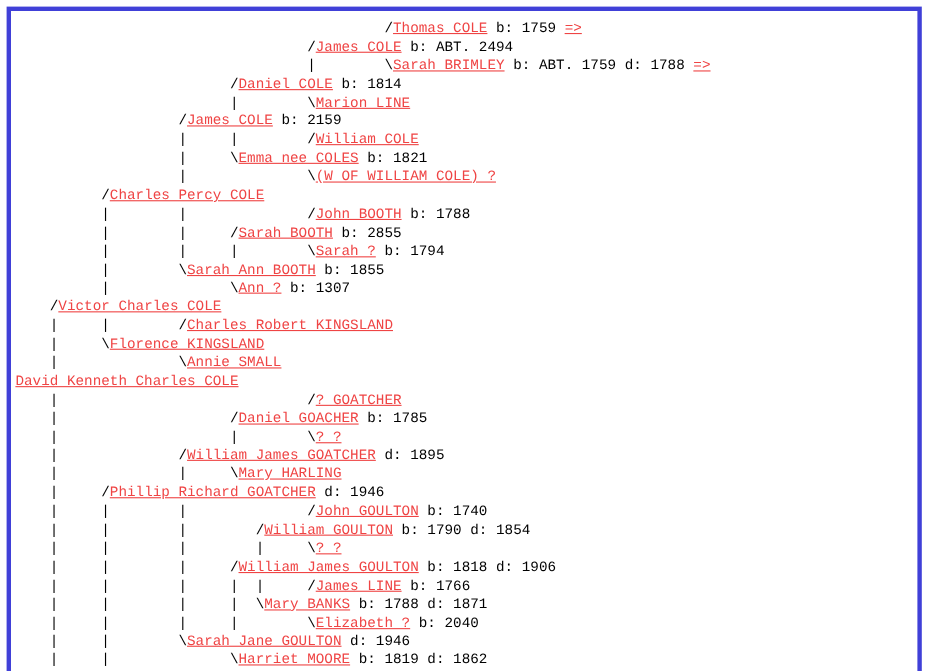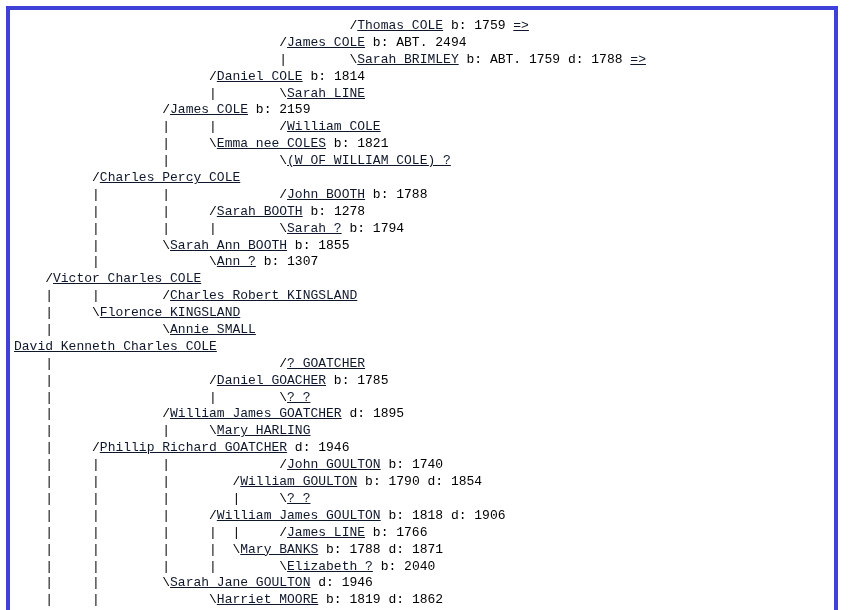--- a/index.html
+++ b/index.html
@@ -18,40 +18,40 @@
     width: 832px;
     box-sizing: border-box;
     overflow: hidden;
   }
   pre {
     margin: 0;
     font-family: inherit;
     white-space: pre;
   }
   a {
-    color: #0f172a;
+    color: #ef4444;
     text-decoration: underline;
   }
 </style>
 </head>
 <body>
 
 <div class="frame">
   <pre id="tree">                                           /<a href="#">Thomas COLE</a><span> b: 1759 </span><a href="#">=&gt;</a>
                                   /<a href="#">James COLE</a><span> b: ABT. 2494</span>
                                   |        \<a href="#">Sarah BRIMLEY</a><span> b: ABT. 1759 d: 1788 </span><a href="#">=&gt;</a>
                          /<a href="#">Daniel COLE</a><span> b: 1814</span>
-                         |        \<a href="#">Sarah LINE</a>
+                         |        \<a href="#">Marion LINE</a>
                    /<a href="#">James COLE</a><span> b: 2159</span>
                    |     |        /<a href="#">William COLE</a>
                    |     \<a href="#">Emma nee COLES</a><span> b: 1821</span>
                    |              \<a href="#">(W OF WILLIAM COLE) ?</a>
           /<a href="#">Charles Percy COLE</a>
           |        |              /<a href="#">John BOOTH</a><span> b: 1788</span>
-          |        |     /<a href="#">Sarah BOOTH</a><span> b: 1278</span>
+          |        |     /<a href="#">Sarah BOOTH</a><span> b: 2855</span>
           |        |     |        \<a href="#">Sarah ?</a><span> b: 1794</span>
           |        \<a href="#">Sarah Ann BOOTH</a><span> b: 1855</span>
           |              \<a href="#">Ann ?</a><span> b: 1307</span>
     /<a href="#">Victor Charles COLE</a>
     |     |        /<a href="#">Charles Robert KINGSLAND</a>
     |     \<a href="#">Florence KINGSLAND</a>
     |              \<a href="#">Annie SMALL</a>
 <a href="#">David Kenneth Charles COLE</a>
     |                             /<a href="#">? GOATCHER</a>
     |                    /<a href="#">Daniel GOACHER</a><span> b: 1785</span>

